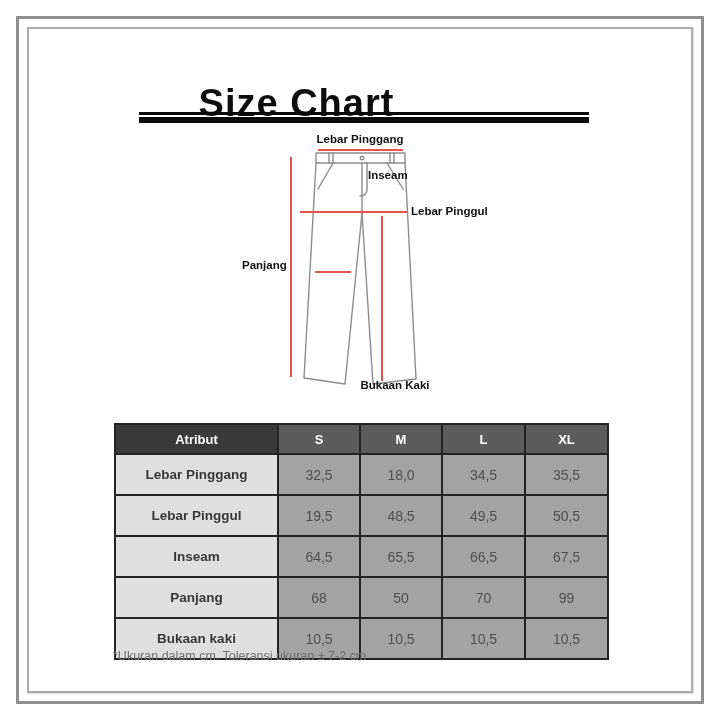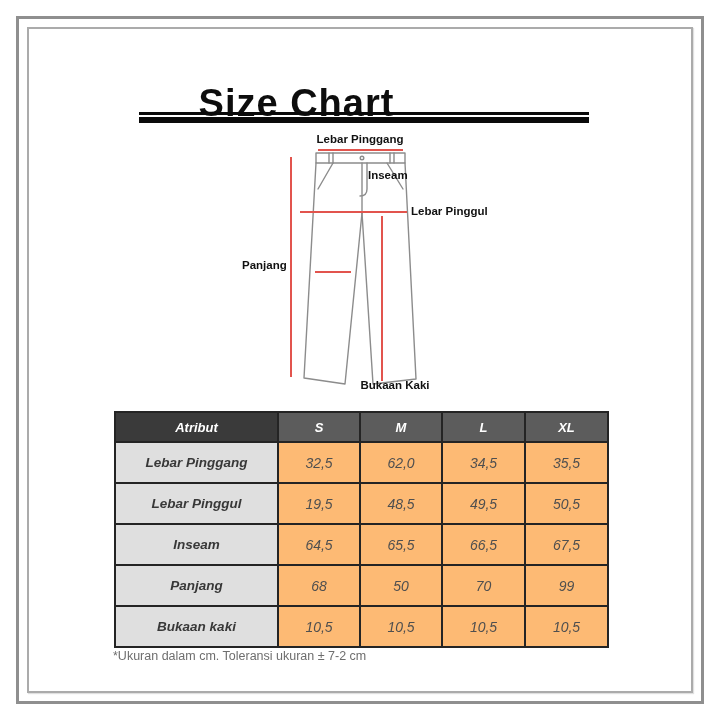--- a/index.html
+++ b/index.html
@@ -25,34 +25,34 @@
   .outline{fill:none;stroke:var(--outline);stroke-width:1.4;stroke-linejoin:round;stroke-linecap:round;}
   .measure{fill:none;stroke:var(--measure);stroke-width:2;}
   .dlabel{position:absolute;font-size:11.5px;font-weight:bold;color:#111;white-space:nowrap;}
   .lbl-waist{left:56px;top:3px;width:128px;text-align:center;}
   .lbl-inseam{left:128px;top:39px;}
   .lbl-hip{left:171px;top:75px;}
   .lbl-length{left:2px;top:129px;width:44px;text-align:center;}
   .lbl-legopen{left:100px;top:249px;width:110px;text-align:center;}
 
   .size-table{
-    position:absolute;left:114px;top:411px;width:493px;
-    border-collapse:collapse;table-layout:fixed;font-style:italic;
+    position:absolute;left:114px;top:423px;width:493px;
+    border-collapse:collapse;table-layout:fixed;
   }
   .size-table th,.size-table td{
     border:2px solid var(--table-border);text-align:center;vertical-align:middle;padding:0;
   }
   .size-table thead th{height:28px;font-size:13px;font-weight:bold;color:#ffffff;}
   .size-table thead th.attr-head{background:var(--header-attr-bg);}
   .size-table thead th.size-head{background:var(--header-size-bg);}
   .size-table tbody tr{height:41px;}
   .size-table tbody td.attr-cell{
     background:var(--attr-cell-bg);font-weight:bold;font-size:13.5px;color:#383838;
   }
-  .size-table tbody td.val-cell{background:#fdba74;font-size:14px;color:#4f4f4f;}
+  .size-table tbody td.val-cell{background:#a3a3a3;font-size:14px;color:#4f4f4f;}
 
   .footnote{position:absolute;left:113px;top:649px;font-size:12.5px;color:#6e6e6e;}
 </style>
 </head>
 <body>
 
 <div class="frame-outer"></div>
 <div class="frame-inner"></div>
 
 <h1 class="page-title">Size Chart</h1>
@@ -103,21 +103,21 @@
       <th class="size-head">S</th>
       <th class="size-head">M</th>
       <th class="size-head">L</th>
       <th class="size-head">XL</th>
     </tr>
   </thead>
   <tbody>
     <tr>
       <td class="attr-cell">Lebar Pinggang</td>
       <td class="val-cell">32,5</td>
-      <td class="val-cell">62,0</td>
+      <td class="val-cell">18,0</td>
       <td class="val-cell">34,5</td>
       <td class="val-cell">35,5</td>
     </tr>
     <tr>
       <td class="attr-cell">Lebar Pinggul</td>
       <td class="val-cell">19,5</td>
       <td class="val-cell">48,5</td>
       <td class="val-cell">49,5</td>
       <td class="val-cell">50,5</td>
     </tr>

